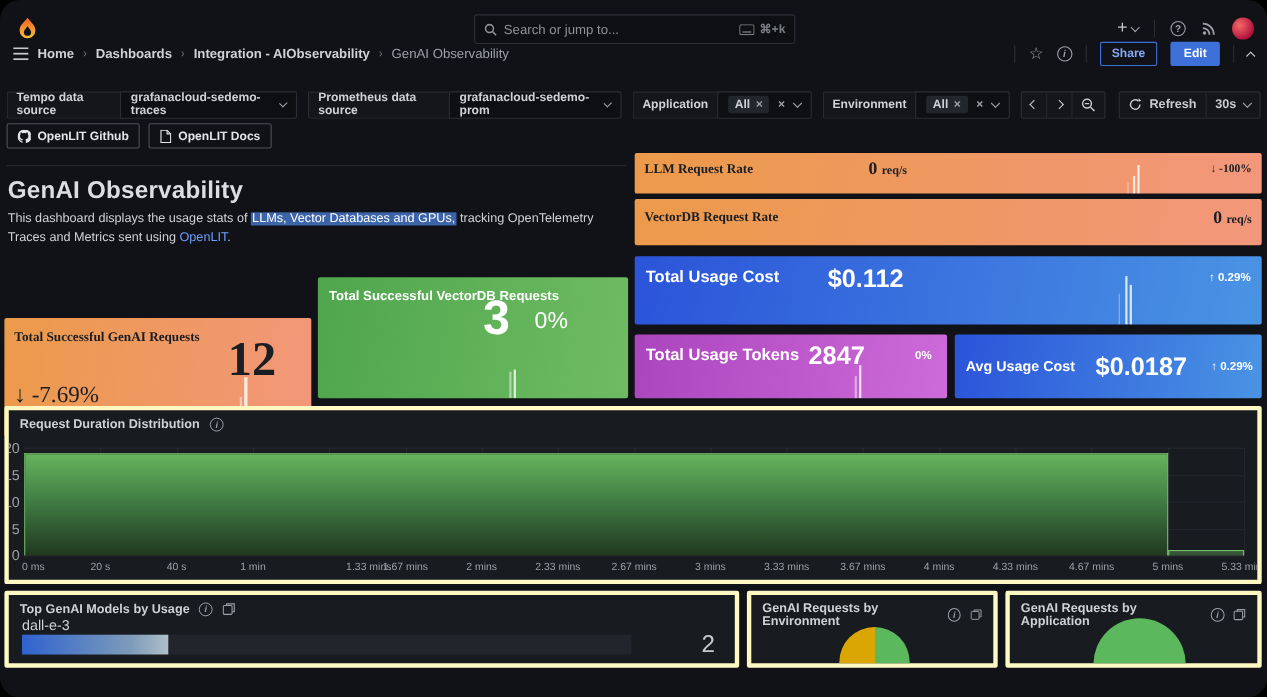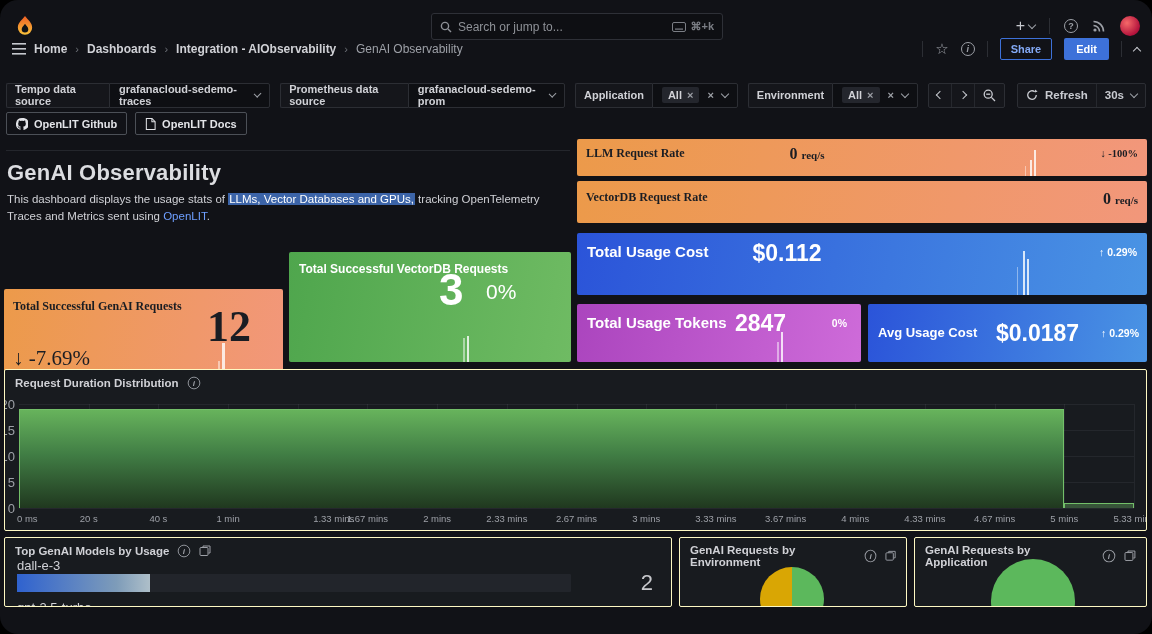--- a/index.html
+++ b/index.html
@@ -43,21 +43,21 @@
   
   .linkrow{position:absolute;left:0;top:112px;display:flex;gap:8px;padding:0 6px;}
   .obtn{height:23px;border:1px solid #4c5057;border-radius:2px;background:transparent;color:#e3e4e8;font-size:11px;font-weight:bold;display:flex;align-items:center;gap:6px;padding:0 9px;}
   
   .rowline{position:absolute;left:6px;top:150px;width:564px;height:1px;background:#24262c;}
   .h1{position:absolute;left:7px;top:160px;font-size:22px;font-weight:bold;color:#dcdde1;letter-spacing:.2px;}
   .desc{position:absolute;left:7px;top:191px;width:562px;font-size:11.5px;line-height:1.45;color:#d0d1d6;}
   .desc .hl{background:#3c64a8;color:#fff;padding:0 1px;}
   .desc .lnk{color:#6e9fff;}
   
-  .panel{position:absolute;background:#181b1f;border:1px solid #fef9c3;border-radius:2px;overflow:hidden;}
+  .panel{position:absolute;background:#181b1f;border:4px solid #fef9c3;border-radius:2px;overflow:hidden;}
   .stat{position:absolute;border-radius:2px;overflow:hidden;}
   .grad-orange{background:linear-gradient(100deg,#ec9a4a,#f2977b);font-family:Liberation Serif, serif;}
   .grad-green{background:linear-gradient(100deg,#4fa64d,#6fbb63);}
   .grad-blue{background:linear-gradient(100deg,#2b54d9,#4a94e4);}
   .grad-purple{background:linear-gradient(100deg,#ab45be,#ce6bd9);}
   .dkt{color:#1a1d23;}
   .wht{color:#fff;}
   .sttl{font-size:12px;font-weight:bold;}
   .spark{position:absolute;bottom:0;background:rgba(255,255,255,.8);}
   .ptitle{font-size:11.5px;font-weight:bold;color:#d0d1d6;display:flex;align-items:center;gap:8px;padding:6px 10px 0 10px;}

